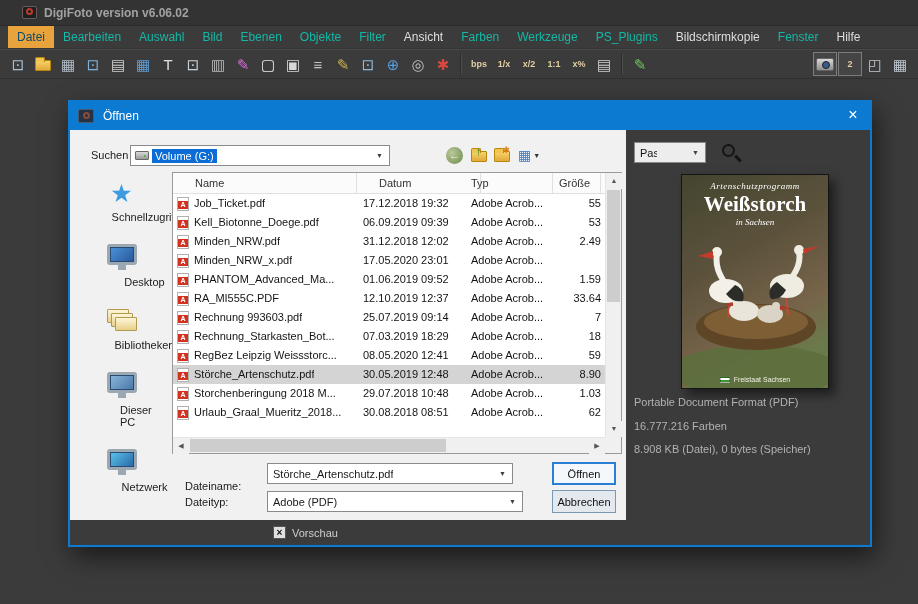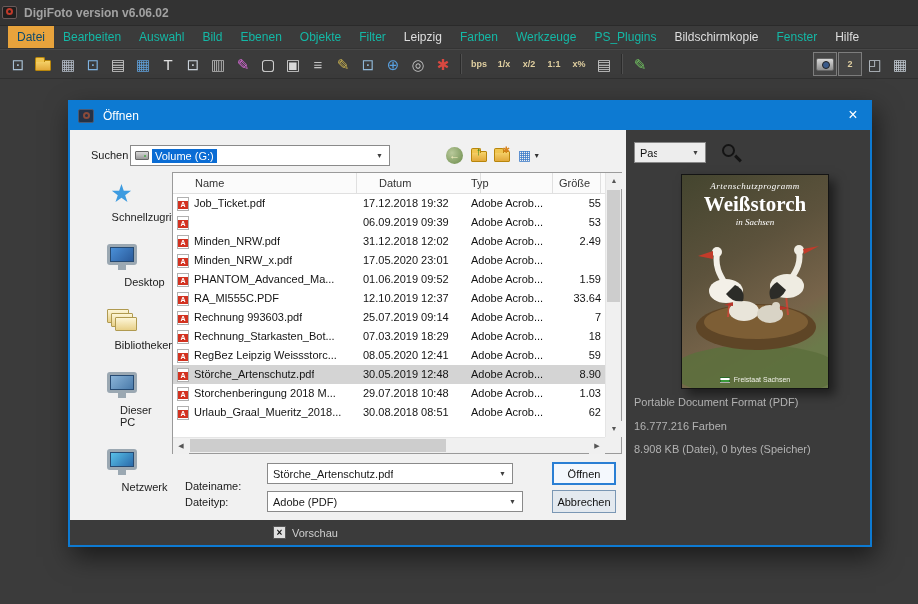--- a/index.html
+++ b/index.html
@@ -1,20 +1,20 @@
 <!DOCTYPE html>
 <html><head>
 <meta charset="utf-8">
 <style>
   * { margin:0; padding:0; box-sizing:border-box; }
   html,body { width:918px; height:604px; }
   body { font-family:"Liberation Sans","DejaVu Sans",sans-serif; background:#3b3b3b; position:relative; overflow:hidden; }
 
   
-  .titlebar { height:26px; background:#333333; display:flex; align-items:center; gap:7px; padding-left:2px; border-bottom:1px solid #2a2a2a; }
+  .titlebar { height:26px; background:#333333; display:flex; align-items:center; gap:7px; padding-left:22px; border-bottom:1px solid #2a2a2a; }
   .app-logo { width:15px; height:13px; background:#1f1f1f; border:1px solid #6a5a5a; border-radius:2px; position:relative; display:inline-block; flex:0 0 15px; }
   .app-logo .lens { position:absolute; left:3px; top:1px; width:7px; height:7px; border:2px solid #c03a2a; border-radius:50%; }
   .titlebar .title { color:#a2a2a2; font-size:12px; font-weight:bold; }
 
   .menubar { height:23px; display:flex; align-items:stretch; background:#3b3b3b; padding-left:8px; font-size:12px; border-bottom:1px solid #343434; }
   .menu-item { padding:4px 9px; color:#14b8a6; white-space:nowrap; }
   .menu-item.bright { color:#dedede; }
   .menu-item.active { background:#e8a33c; color:#0c4a6e; }
 
   .toolbar { height:30px; display:flex; align-items:center; gap:1px; padding:2px 6px; background:#3b3b3b; border-top:1px solid #484848; border-bottom:1px solid #303030; }
@@ -148,21 +148,21 @@
 </div>
 
 <div class="menubar" id="menubar">
     <div class="menu-item active">Datei</div>
     <div class="menu-item">Bearbeiten</div>
     <div class="menu-item">Auswahl</div>
     <div class="menu-item">Bild</div>
     <div class="menu-item">Ebenen</div>
     <div class="menu-item">Objekte</div>
     <div class="menu-item">Filter</div>
-    <div class="menu-item bright">Leipzig</div>
+    <div class="menu-item bright">Ansicht</div>
     <div class="menu-item">Farben</div>
     <div class="menu-item">Werkzeuge</div>
     <div class="menu-item">PS_Plugins</div>
     <div class="menu-item bright">Bildschirmkopie</div>
     <div class="menu-item">Fenster</div>
     <div class="menu-item bright">Hilfe</div>
   </div>
 
 <div class="toolbar" id="toolbar">
     <div class="tool-btn">
@@ -346,20 +346,21 @@
             </span>
             <span class="c-date">17.12.2018 19:32</span>
             <span class="c-type">Adobe Acrob...</span>
             <span class="c-size">55</span>
           </div>
           <div class="frow">
             <span class="c-name">
               <span class="pdf-icon">
                 <span class="pdf-mark">A</span>
               </span>
+              <span class="fname">Kell_Biotonne_Doege.pdf</span>
             </span>
             <span class="c-date">06.09.2019 09:39</span>
             <span class="c-type">Adobe Acrob...</span>
             <span class="c-size">53</span>
           </div>
           <div class="frow">
             <span class="c-name">
               <span class="pdf-icon">
                 <span class="pdf-mark">A</span>
               </span>

